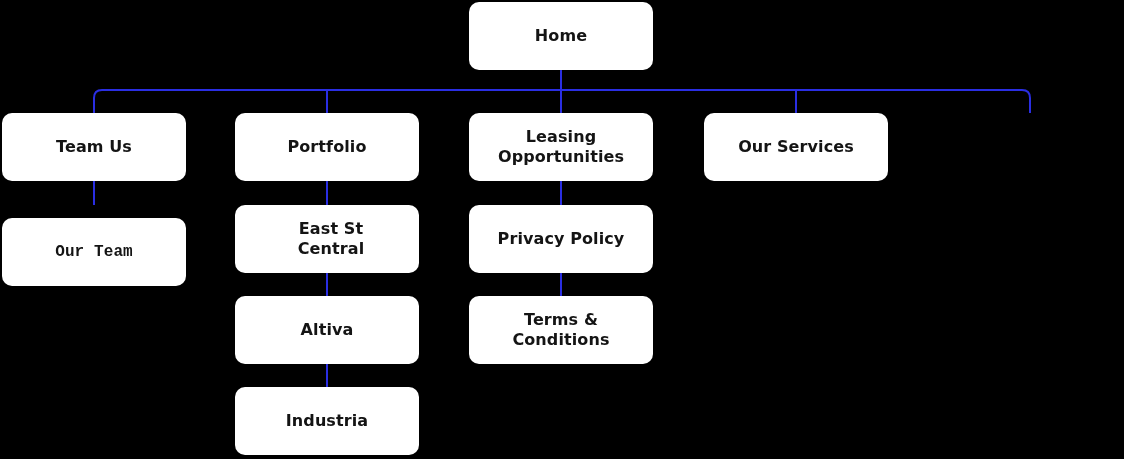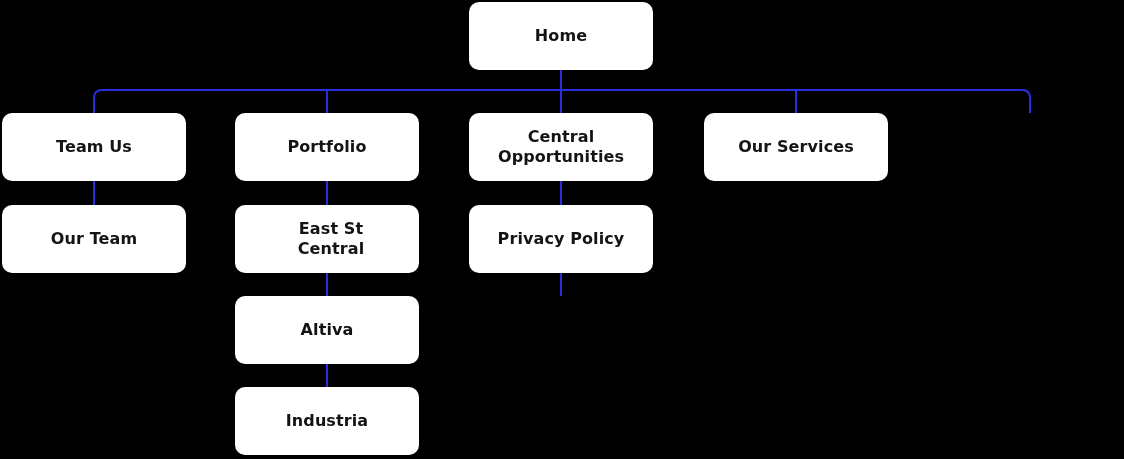--- a/index.html
+++ b/index.html
@@ -39,21 +39,21 @@
     color: #141414;
     letter-spacing: 0.1px;
   }
   
   #n-home      { left: 469px; top: 2px; }
   #n-about     { left: 2px;   top: 113px; }
   #n-portfolio { left: 235px; top: 113px; }
   #n-leasing   { left: 469px; top: 113px; }
   #n-services  { left: 704px; top: 113px; text-align: center; }
   #n-contact   { left: 938px; top: 113px; }
-  #n-team      { left: 2px;   top: 205px; }
+  #n-team      { left: 2px;   top: 218px; font-family: Liberation Mono, monospace; }
   #n-east      { left: 235px; top: 205px; padding-left: 28px; }
   #n-privacy   { left: 469px; top: 205px; }
   #n-altiva    { left: 235px; top: 296px; align-items: center; }
   #n-terms     { left: 469px; top: 296px; }
   #n-industria { left: 235px; top: 387px; }
 </style>
 </head>
 <body>
 
 <div class="canvas">
@@ -79,37 +79,40 @@
     <span>Home</span>
   </div>
 
   <div class="node" id="n-about">
     <span>Team Us</span>
   </div>
   <div class="node" id="n-portfolio">
     <span>Portfolio</span>
   </div>
   <div class="node" id="n-leasing">
-    <span>Central Opportunities</span>
+    <span>Leasing Opportunities</span>
   </div>
   <div class="node" id="n-services">
     <span>Our Services</span>
   </div>
 
   <div class="node" id="n-team">
     <span>Our Team</span>
   </div>
   <div class="node" id="n-east">
     <span>East St Central</span>
   </div>
   <div class="node" id="n-privacy">
     <span>Privacy Policy</span>
   </div>
 
   <div class="node" id="n-altiva">
     <span>Altiva</span>
   </div>
+  <div class="node" id="n-terms">
+    <span>Terms &amp; Conditions</span>
+  </div>
 
   <div class="node" id="n-industria">
     <span>Industria</span>
   </div>
 
 </div>
 
 </body></html>

